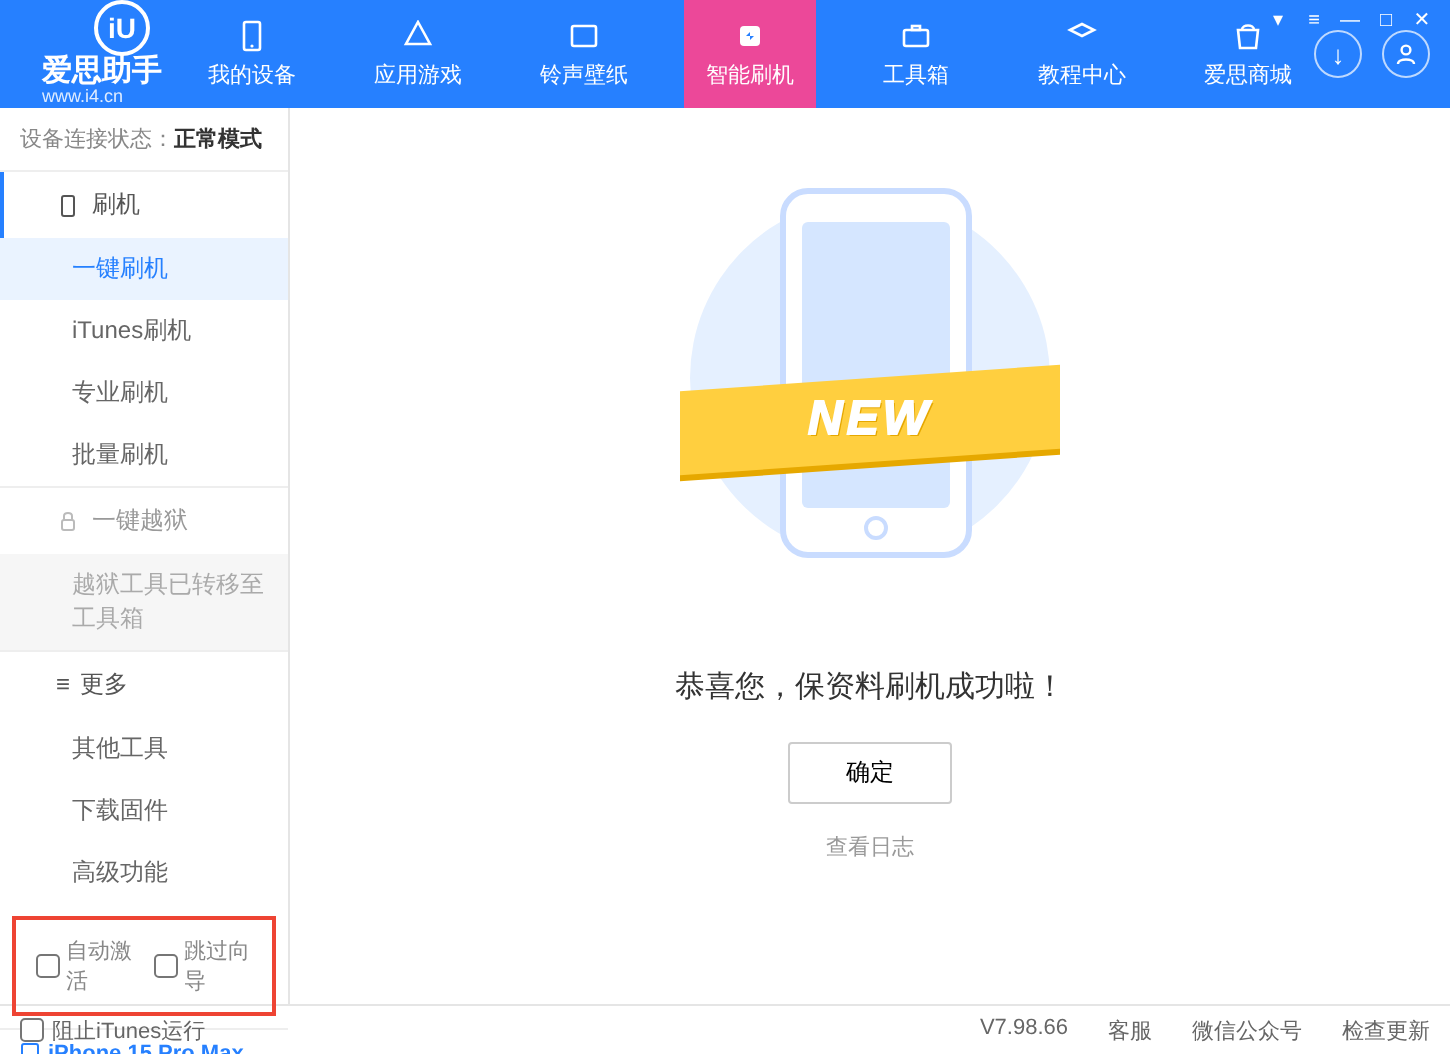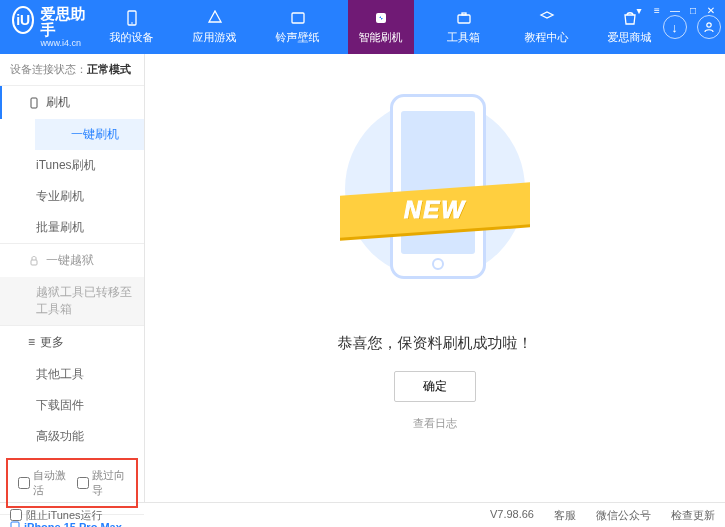--- a/index.html
+++ b/index.html
@@ -1,42 +1,42 @@
 <!DOCTYPE html>
 <html><head>
 <meta charset="utf-8">
 <style>
 * { margin: 0; padding: 0; box-sizing: border-box; font-family: "Microsoft YaHei", Arial, sans-serif; }
 body { width: 725px; height: 527px; background: #fff; overflow: hidden; position: relative; }
 
 .header { height: 54px; background: #2680ff; display: flex; align-items: center; color: #fff; }
-.brand { display: flex; align-items: flex-start; padding: 0 12px; width: 145px; }
+.brand { display: flex; align-items: flex-end; padding: 0 12px; width: 145px; flex-direction: column; }
 .logo-circle { width: 28px; height: 28px; border: 2px solid #fff; border-radius: 50%; display: flex; align-items: center; justify-content: center; font-weight: bold; font-size: 14px; margin-right: 6px; }
 .brand-text { display: flex; flex-direction: column; line-height: 1.1; }
 .brand-name { font-size: 15px; font-weight: bold; }
 .brand-url { font-size: 9px; opacity: 0.85; }
 .nav { display: flex; height: 100%; gap: 17px; }
 .nav-item { width: 66px; height: 54px; display: flex; flex-direction: column; align-items: center; justify-content: center; font-size: 11px; cursor: pointer; }
-.nav-item.active { background: #701a75; }
+.nav-item.active { background: #ec4899; }
 .nav-icon { width: 18px; height: 18px; margin-bottom: 3px; display: flex; align-items: center; justify-content: center; }
 .header-right { margin-left: auto; display: flex; align-items: center; padding-right: 10px; gap: 10px; }
 .circle-btn { width: 24px; height: 24px; border: 1.5px solid rgba(255,255,255,0.7); border-radius: 50%; display: flex; align-items: center; justify-content: center; cursor: pointer; font-size: 13px; }
 .win-ctrl { position: absolute; top: 3px; right: 6px; display: flex; gap: 2px; font-size: 10px; color: #fff; }
 .win-ctrl span { width: 16px; height: 14px; display: flex; align-items: center; justify-content: center; cursor: pointer; }
 
 .body { display: flex; height: 448px; }
 
 .sidebar { width: 145px; border-right: 1px solid #e5e5e5; display: flex; flex-direction: column; font-size: 12px; }
 .conn-status { padding: 8px 10px; color: #888; font-size: 11px; }
 .conn-status b { color: #333; font-weight: bold; }
 .side-sec { border-top: 1px solid #eee; }
 .side-head { display: flex; align-items: center; padding: 8px 26px; color: #555; cursor: pointer; border-left: 2px solid #2680ff; gap: 6px; }
 .side-head.nohl { border-left: 2px solid transparent; color: #999; }
 .side-item { padding: 7px 0 7px 36px; color: #666; cursor: pointer; }
-.side-item.active { color: #2680ff; background: #eaf3ff; margin-left: 35px; }
+.side-item.active { color: #2680ff; background: #eaf3ff; }
 .side-item.gray { color: #aaa; background: #f6f6f6; line-height: 1.4; padding: 7px 10px 7px 36px; }
 .sb-checks { margin-top: auto; padding: 8px 10px; border: 2px solid #e43; margin: 6px; display: flex; gap: 10px; font-size: 11px; color: #888; }
 .sb-checks label { display: flex; align-items: center; gap: 3px; cursor: pointer; }
 .sb-checks input { width: 12px; height: 12px; }
 .device-box { border-top: 1px solid #eee; padding: 6px 10px; font-size: 11px; }
 .device-name { color: #2680ff; font-weight: bold; display: flex; align-items: center; gap: 4px; }
 
 .main { flex: 1; display: flex; flex-direction: column; align-items: center; padding-top: 40px; }
 .phone-img { position: relative; width: 170px; height: 210px; }
 .halo { width: 180px; height: 180px; border-radius: 50%; background: #e5f0ff; position: absolute; left: -5px; top: 5px; }

